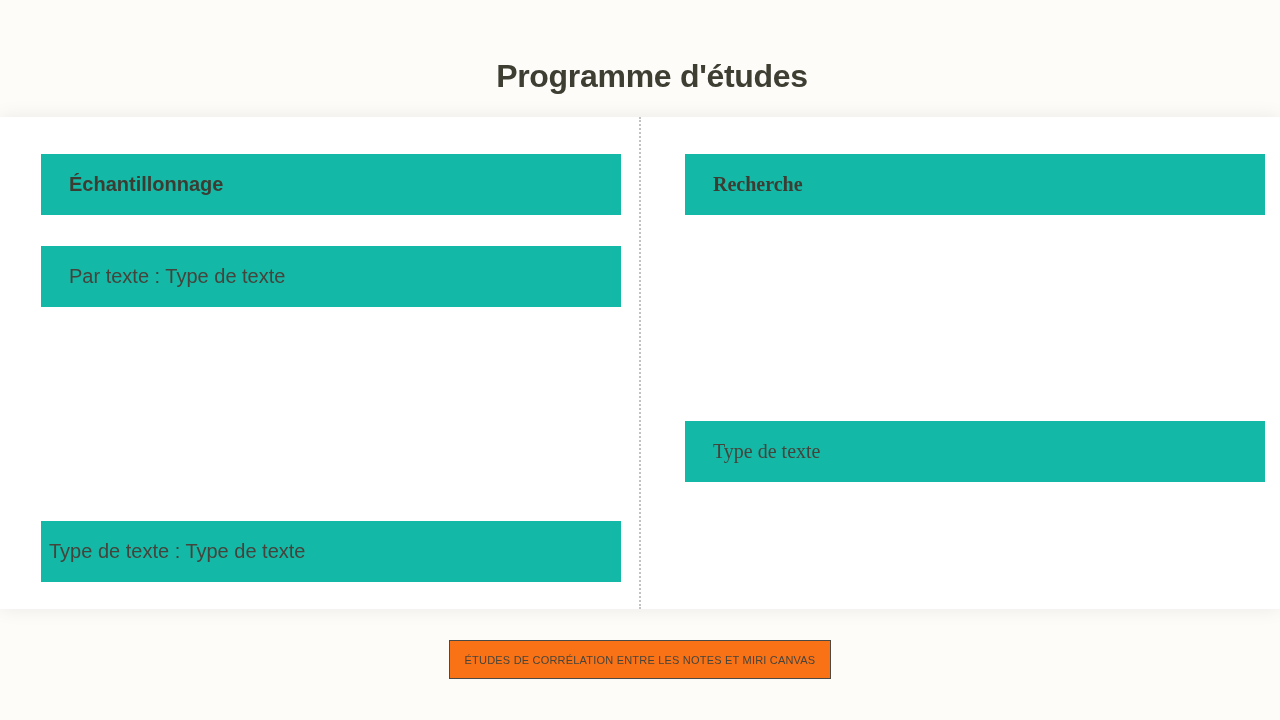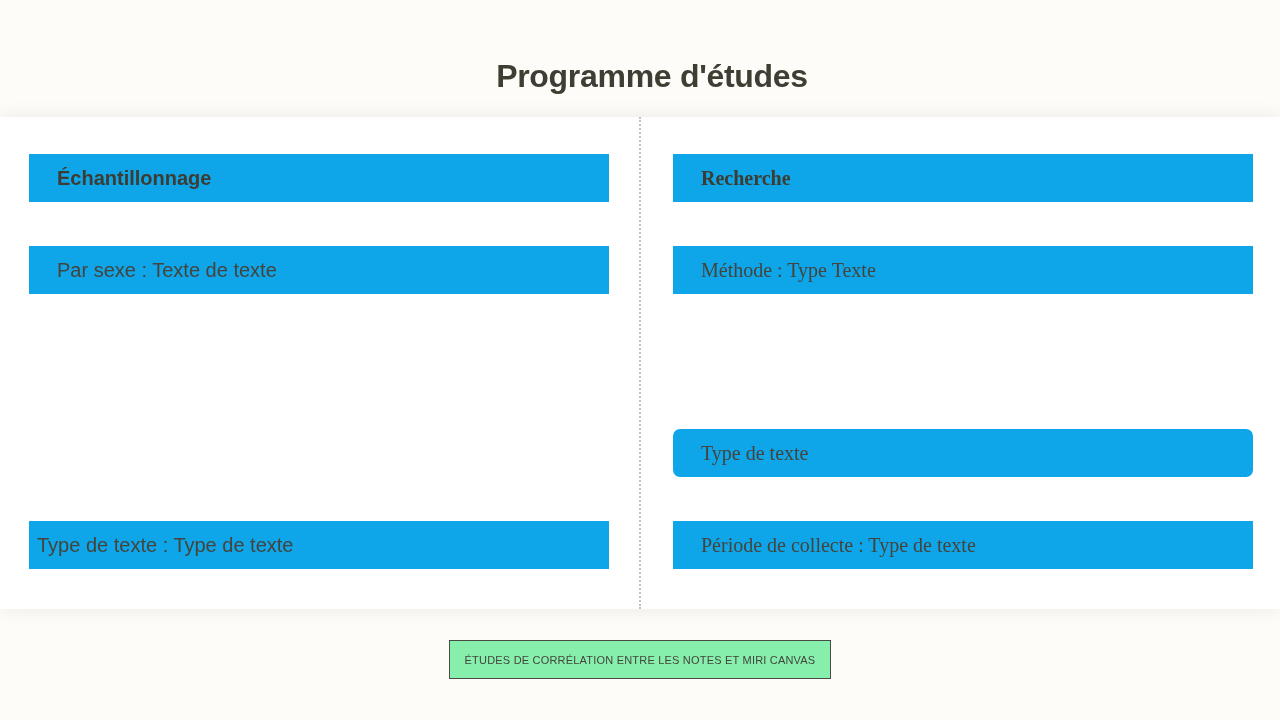--- a/index.html
+++ b/index.html
@@ -18,49 +18,48 @@
     .card {
       position: absolute; left: 0; top: 117px; width: 1280px; height: 492px;
       background: #ffffff;
       box-shadow: 0 0 18px rgba(0,0,0,0.08);
     }
     .divider {
       position: absolute; left: 639px; top: 0; height: 492px; width: 0;
       border-left: 2px dotted #c2c2c2;
     }
     .box {
-      position: absolute; height: 48px; width: 580px;
-      background: #0ea5e9;
+      position: absolute; height: 61px; width: 580px;
+      background: #14b8a6;
       display: flex; align-items: center;
       box-sizing: border-box; padding-left: 28px;
       font-size: 20px; color: #45443c;
       white-space: nowrap;
+      margin-left: 12px;
     }
     .box.header { font-weight: bold; color: #3d3c33; }
     .left { left: 29px; }
     .right { left: 673px; font-family: Liberation Serif, serif; }
     .footer-btn {
       position: absolute; left: 449px; top: 640px; width: 382px; height: 39px;
       box-sizing: border-box; border: 1.5px solid #4b4a44;
-      background: #86efac;
+      background: #f97316;
       display: flex; align-items: center; justify-content: center;
       font-size: 11px; color: #45443c; letter-spacing: 0.2px;
     }
   </style>
 </head>
 <body>
 
 <h1 class="title">Programme d'études</h1>
 
 <div class="card">
   <div class="divider"></div>
 
   <div class="box header left" style="top:37px;">Échantillonnage</div>
-  <div class="box left" style="top:129px;">Par sexe : Texte de texte</div>
+  <div class="box left" style="top:129px;">Par texte : Type de texte</div>
   <div class="box left" style="top:404px;padding-left:8px;">Type de texte : Type de texte</div>
 
   <div class="box header right" style="top:37px;">Recherche</div>
-  <div class="box right" style="top:129px;">Méthode : Type Texte</div>
-  <div class="box right" style="top:312px;border-radius:7px;">Type de texte</div>
-  <div class="box right" style="top:404px;">Période de collecte : Type de texte</div>
+  <div class="box right" style="top:304px;">Type de texte</div>
 </div>
 
 <div class="footer-btn">ÉTUDES DE CORRÉLATION ENTRE LES NOTES ET MIRI CANVAS</div>
 
 </body></html>

